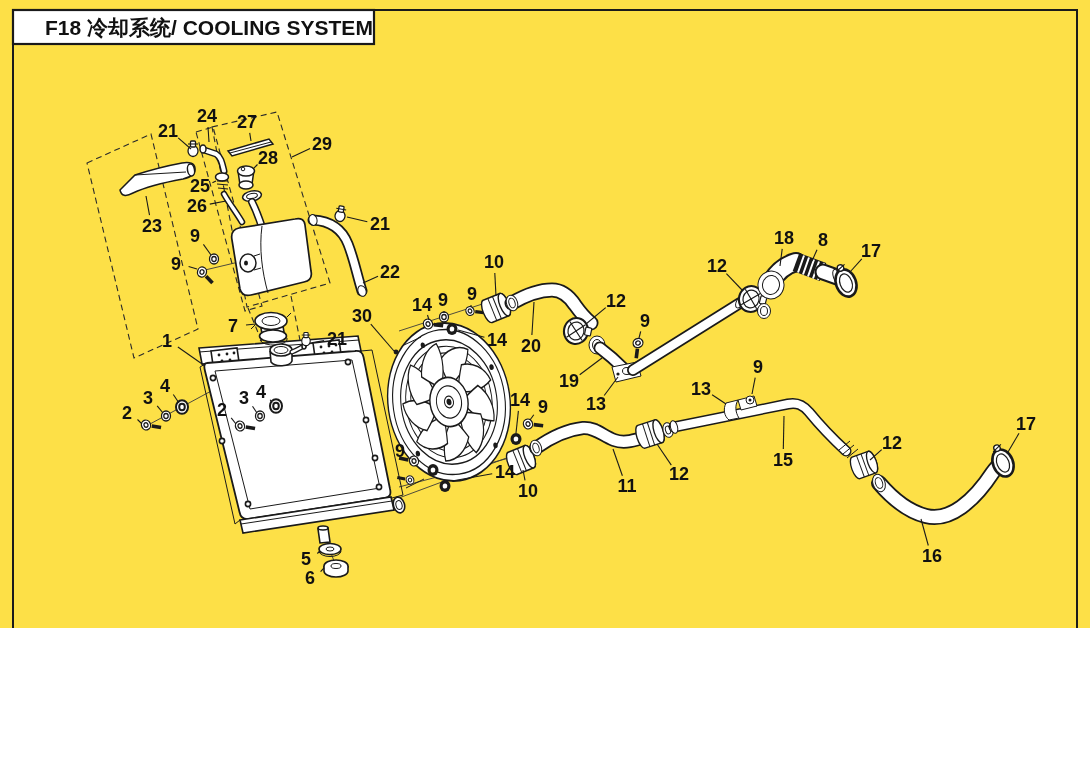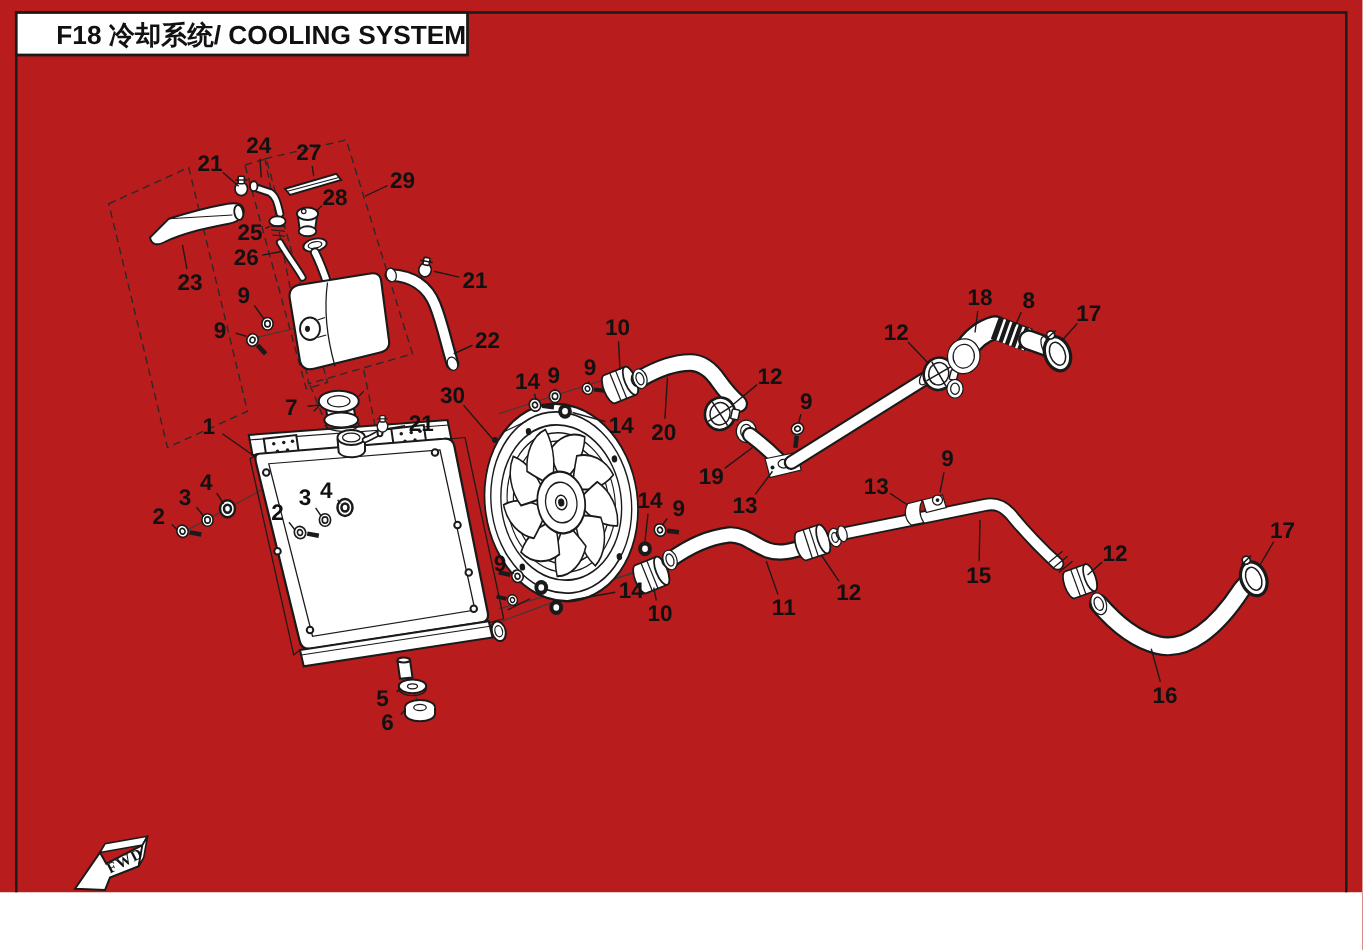--- a/index.html
+++ b/index.html
@@ -1,16 +1,16 @@
 <!DOCTYPE html>
 <html><head>
 <meta charset="utf-8">
 <style>
   html,body{margin:0;padding:0;background:#ffffff;}
-  .page{position:relative;width:1090px;height:714px;background:#b91c1c;overflow:hidden;
+  .page{position:relative;width:1090px;height:628px;background:#fde047;overflow:hidden;
         font-family:"Liberation Sans",sans-serif;}
   svg{display:block;}
   .ink{stroke:#1a1a1a;fill:none;}
   .part{stroke:#1a1a1a;fill:#ffffff;}
   .dark{fill:#1a1a1a;stroke:none;}
   .dashed{stroke:#2a2a2a;fill:none;stroke-width:1.1;stroke-dasharray:6 4;}
   .axis{stroke:#3a3a3a;stroke-width:0.9;fill:none;}
   .tube-o{fill:none;stroke:#1a1a1a;stroke-linecap:round;stroke-linejoin:round;}
   .tube-i{fill:none;stroke:#ffffff;stroke-linecap:round;stroke-linejoin:round;}
   .thin{stroke:#1a1a1a;stroke-width:1;fill:none;}

